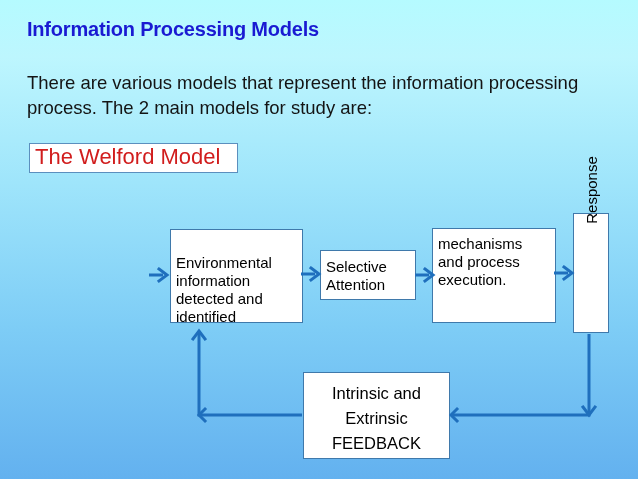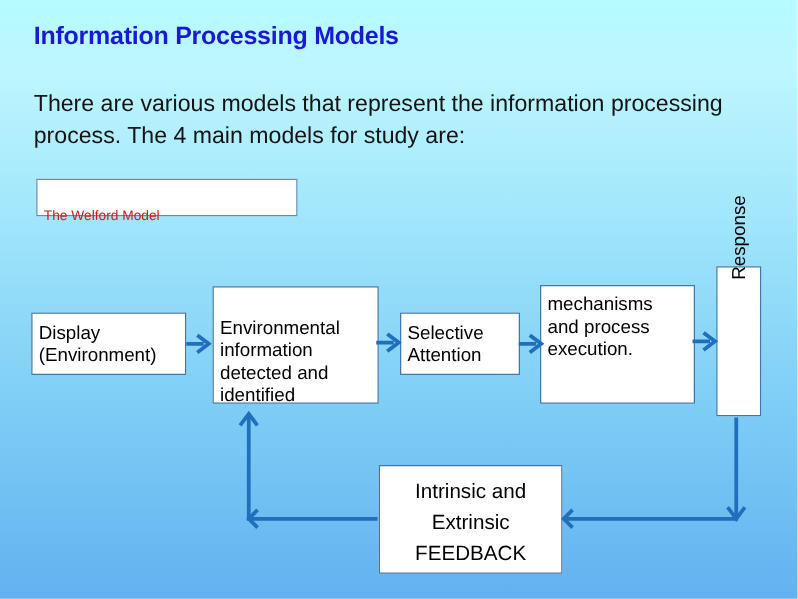--- a/index.html
+++ b/index.html
@@ -58,22 +58,22 @@
   }
 
   #welford-box {
     left: 29px;
     top: 143px;
     width: 209px;
     height: 30px;
     border: 1px solid #5b8fbe;
   }
   #welford-box .txt {
-    top: 20px;
-    font-size: 11px;
+    top: 4px;
+    font-size: 22px;
     color: #d11d1d;
   }
 
   #box-display   { left: 25px;  top: 250px; width: 124px; height: 50px; }
   #box-display .txt { top: 7px; }
 
   #box-environment { left: 170px; top: 229px; width: 133px; height: 94px; }
   #box-environment .txt { top: 0; margin-top: 24px; }
 
   #box-attention { left: 320px; top: 250px; width: 96px; height: 50px; }
@@ -122,32 +122,26 @@
     pointer-events: none;
   }
 </style>
 </head>
 <body>
 
 <div id="slide">
 
   <div id="title">Information Processing Models</div>
 
-  <div id="intro">There are various models that represent the information processing process. The 4 main models for study are:</div>
+  <div id="intro">There are various models that represent the information processing process. The 2 main models for study are:</div>
 
   <div id="welford-box" class="box">
     <div class="txt">The Welford Model</div>
   </div>
 
-  <div id="box-display" class="box">
-    <div class="txt">
-      <div>Display</div>
-      <div>(Environment)</div>
-    </div>
-  </div>
 
   <div id="box-environment" class="box">
     <div class="txt">
       <div>Environmental</div>
       <div>information</div>
       <div>detected and</div>
       <div>identified</div>
     </div>
   </div>
 

